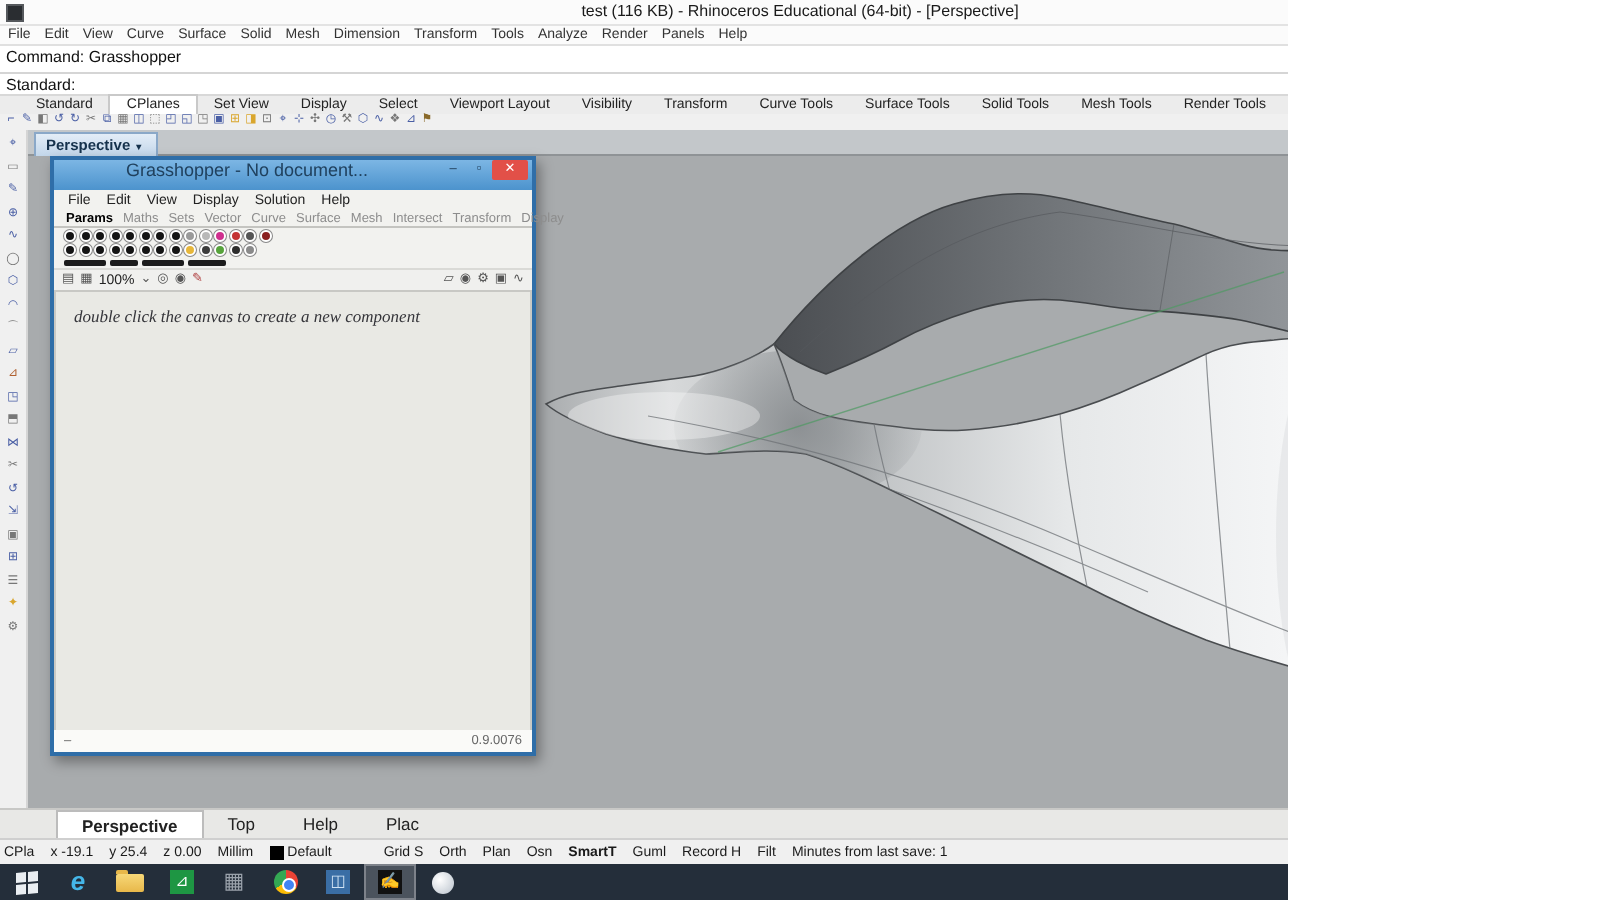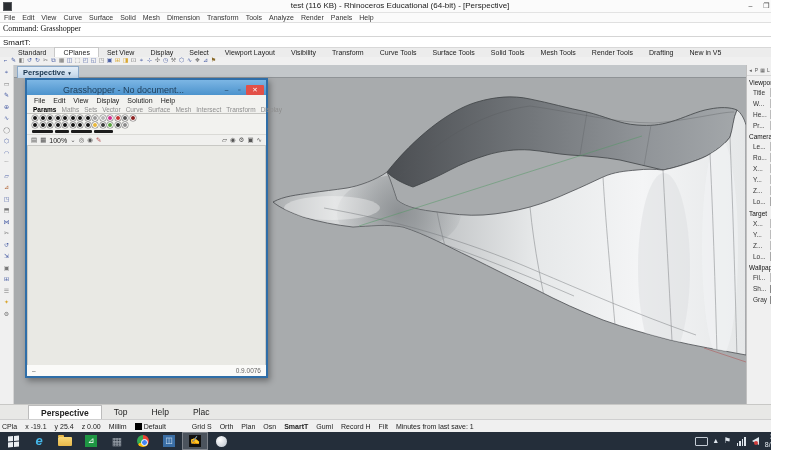--- a/index.html
+++ b/index.html
@@ -1,30 +1,30 @@
 <!DOCTYPE html>
 <html><head>
 <meta charset="utf-8">
 <style>
   * { margin:0; padding:0; box-sizing:border-box; }
   html,body { width:800px; height:450px; overflow:hidden; font-family:"Liberation Sans", sans-serif; }
-  #screen { position:relative; width:771px; height:450px; background:#f0f0f0; overflow:hidden; }
+  #screen { position:relative; width:644px; height:450px; background:#f0f0f0; overflow:hidden; }
 
   
   #titlebar { position:absolute; left:0; top:0; width:800px; height:13px; background:#fbfbfb; border-bottom:1px solid #e3e3e3; }
   #app-icon { position:absolute; left:3px; top:2px; width:9px; height:9px; background:#2a2d31; border:1px solid #55585c; }
   #title-text { position:absolute; left:0; right:0; top:1px; text-align:center; font-size:8px; color:#1a1a1a; }
   .winctl { position:absolute; top:0; width:15px; height:12px; font-size:7px; color:#444; text-align:center; line-height:12px; }
   #btn-min { right:42px; } #btn-restore { right:26px; }
   #btn-close { right:2px; width:22px; background:#d8d8d8; }
 
   #menubar { position:absolute; left:0; top:13px; width:800px; height:9px; background:#fbfbfb; display:flex; gap:7px; padding-left:4px; align-items:center; }
   .menu-item { font-size:7px; color:#333; }
 
-  #cmd-history { position:absolute; left:0; top:22px; width:800px; height:14px; background:#fff; border-top:1px solid #e0e0e0; font-size:8px; color:#111; padding:1px 0 0 3px;font-family:Liberation Serif, serif; }
+  #cmd-history { position:absolute; left:0; top:22px; width:800px; height:14px; background:#fff; border-top:1px solid #e0e0e0; font-size:8px; color:#111; padding:1px 0 0 3px; }
   #cmd-prompt  { position:absolute; left:0; top:36px; width:800px; height:11px; background:#fff; border-top:1px solid #d5d5d5; font-size:8px; color:#111; padding:1px 0 0 3px; }
   .scrollers { position:absolute; right:2px; top:1px; display:flex; flex-direction:column; gap:1px; }
   .scrollers span { font-size:5px; color:#888; line-height:4px; }
 
   #tabrow { position:absolute; left:0; top:47px; width:800px; height:9.5px; background:#ececec; border-top:1px solid #d8d8d8; display:flex; align-items:flex-end; padding-left:10px; }
   .tb-tab { font-size:7px; color:#222; padding:1px 8px; }
   .tb-tab.active { background:#fff; border:1px solid #c9c9c9; border-bottom:none; }
 
   #iconrow { position:absolute; left:0; top:56.5px; width:800px; height:8.5px; background:#f0f0f0; display:flex; gap:1px; padding-left:2px; align-items:center; }
   .mini-icon { font-size:6px; line-height:7px; width:7px; text-align:center; }
@@ -34,21 +34,21 @@
   #vp-title-tab { position:absolute; left:3px; top:1px; padding:1px 7px 1px 5px; background:linear-gradient(#e3edf7,#c2d6ea); border:1px solid #8aa8c8; font-size:7.5px; font-weight:bold; color:#16324c; }
   #vp-title-caret { font-size:5px; color:#16324c; margin-left:3px; }
 
   #left-toolbar { position:absolute; left:0; top:65px; width:14px; height:339px; background:#f0f0f0; border-right:1px solid #d5d5d5; display:flex; flex-direction:column; gap:4.5px; padding-top:4px; align-items:center; }
 
   #viewport { position:absolute; left:14px; top:78px; width:732px; height:326px; background:#a8abad; overflow:hidden; }
   #viewport svg { display:block; }
 
   
   #gh { position:absolute; left:25px; top:78px; width:243px; height:300px; border:2px solid #2f6ea8; background:#f2f2ef; box-shadow:2px 3px 6px rgba(0,0,0,.35); display:flex; flex-direction:column; }
-  #gh-titlebar { height:15px; background:linear-gradient(#7cb6e4,#4c93cd); display:flex; align-items:flex-end; position:relative; }
+  #gh-titlebar { height:15px; background:linear-gradient(#7cb6e4,#4c93cd); display:flex; align-items:flex-start; position:relative; }
   #gh-title { flex:1; text-align:center; font-size:9px; color:#20415e; }
   .gh-ctl { width:13px; height:10px; font-size:6.5px; line-height:10px; text-align:center; color:#1d3a55; }
   #gh-close { width:18px; background:#e25048; color:#fff; margin-right:2px; border-radius:1px; }
   #gh-menus { height:10px; display:flex; gap:8px; align-items:center; padding-left:7px; background:#f2f2ef; }
   .gh-menu { font-size:7px; color:#222; }
   #gh-tabs { height:9px; display:flex; gap:5px; align-items:center; padding-left:6px; border-bottom:1px solid #c4c4c0; }
   .gh-tab { font-size:6.5px; color:#8d8d8d; }
   .gh-tab.active { color:#000; font-weight:bold; }
   #gh-palette { height:20px; position:relative; padding:1px 0 0 5px; }
   .dot-row { display:flex; gap:1.5px; height:7px; }
@@ -144,21 +144,21 @@
     </div>
 
   <div id="cmd-history">
     <span>Command: Grasshopper</span>
     <div class="scrollers">
         <span>▲</span>
         <span>▼</span>
       </div>
   </div>
   <div id="cmd-prompt">
-    <span>SmartT:</span>
+    <span>Standard:</span>
     <div class="scrollers">
         <span>▲</span>
         <span>▼</span>
       </div>
   </div>
 
   <div id="tabrow">
       <span class="tb-tab">Standard</span>
       <span class="tb-tab active">CPlanes</span>
       <span class="tb-tab">Set View</span>
@@ -368,20 +368,21 @@
       <span class="ctb-icon">◉</span>
       <span class="ctb-icon" style="color:#b04040">✎</span>
       <span class="spacer"></span>
       <span class="ctb-icon">▱</span>
       <span class="ctb-icon">◉</span>
       <span class="ctb-icon">⚙</span>
       <span class="ctb-icon">▣</span>
       <span class="ctb-icon">∿</span>
     </div>
     <div id="gh-canvas">
+      <div class="gh-msg">double click the canvas to create a new component</div>
     </div>
     <div id="gh-status">
       <span>–</span>
       <span class="spacer"></span>
       <span>0.9.0076</span>
     </div>
   </div>
 
   <div id="rpanel">
     <div id="rpanel-tabs">

